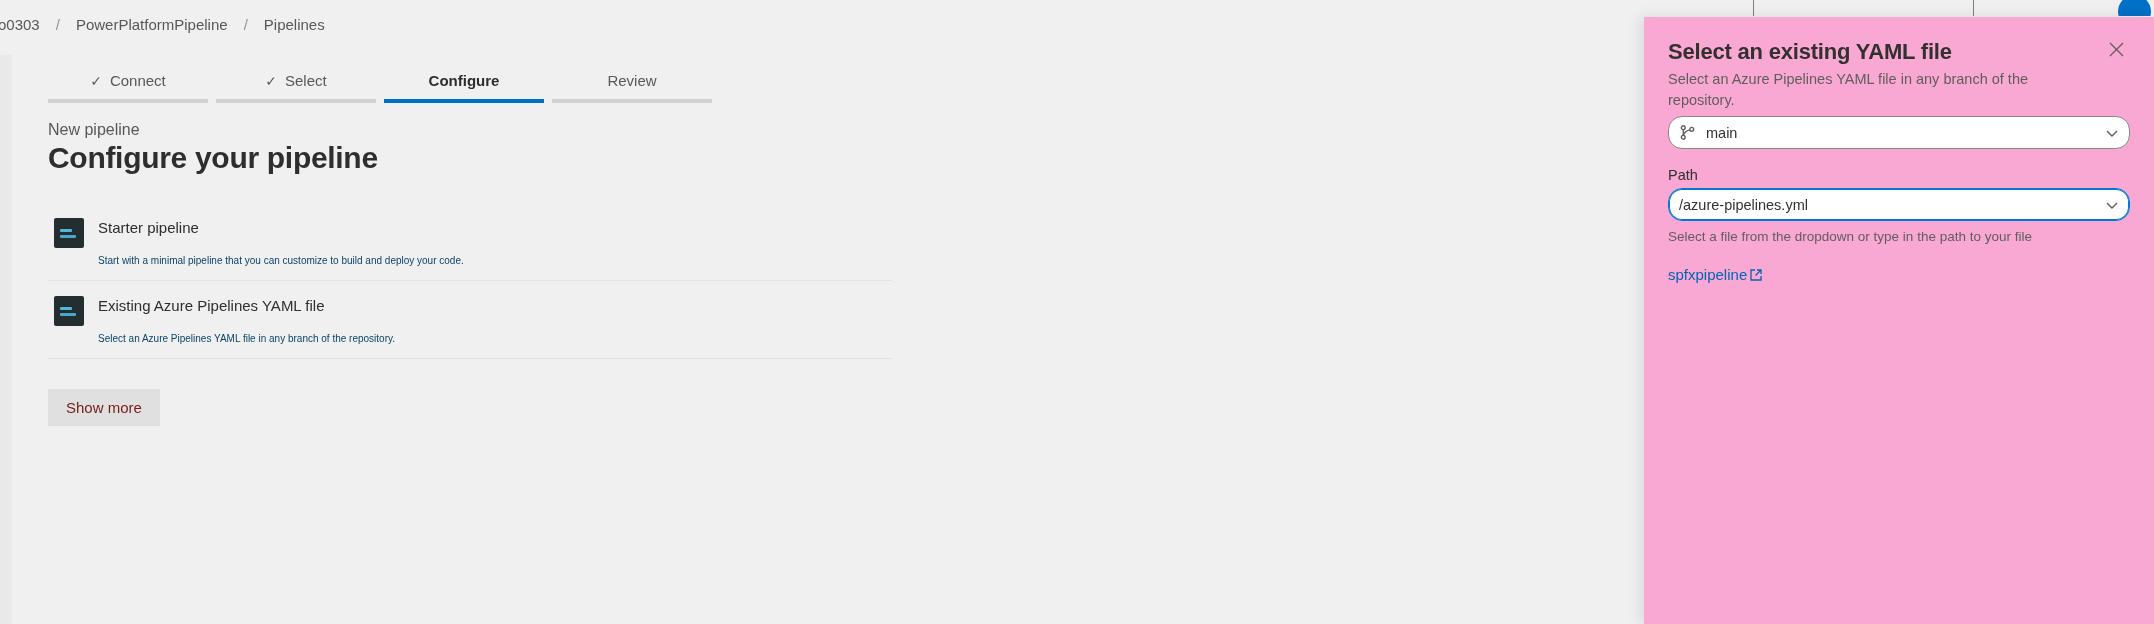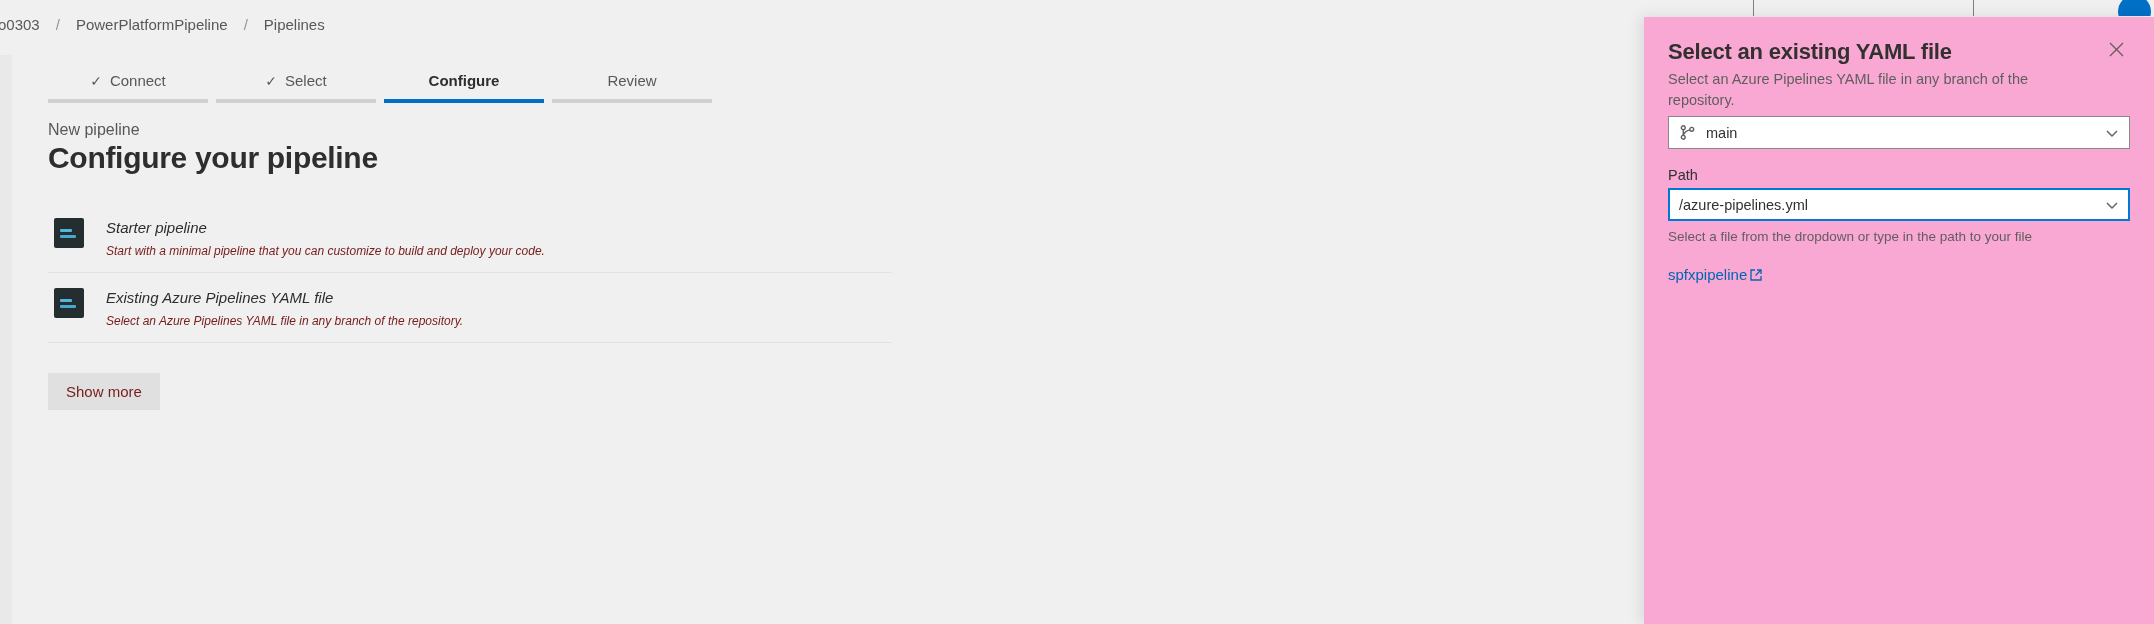--- a/index.html
+++ b/index.html
@@ -85,44 +85,43 @@
     color:#323130;
     font-weight:600;
     border-bottom:4px solid #0078d4;
   }
   .step .check { font-size:14px; line-height:1; }
   .content { padding: 18px 0 0 36px; width:880px; }
   .kicker { color:#605e5c; font-size:16px; margin-bottom:2px; }
   .title { font-size:30px; font-weight:700; letter-spacing:-0.3px; margin:0 0 28px 0; }
   .option {
     display:flex;
-    gap:22px;
+    gap:14px;
     padding:14px 6px 14px 6px;
     border-top:1px solid transparent;
     border-bottom:1px solid #f3f2f1;
     cursor:pointer;
-    font-style:italic;
   }
   .option:first-of-type { border-top:1px solid #f3f2f1; }
   .opt-icon {
     width:30px; height:30px;
     background:#273135;
     border-radius:2px;
     display:flex;
     flex-direction:column;
     justify-content:center;
     gap:3px;
     padding:0 6px;
     flex:none;
   }
   .opt-icon .bar { height:3px; border-radius:1px; }
   .opt-icon .bar.b1 { background:#58c2e8; width:12px; }
   .opt-icon .bar.b2 { background:#4ab4da; width:16px; }
   .opt-title { font-size:15px; color:#323130; padding-top:1px;}
-  .opt-sub { font-size:12px; color:#7f1d1d; margin-top:8px; }
+  .opt-sub { font-size:10px; color:#0c4a6e; margin-top:19px; }
   .show-more {
     margin-top:30px;
     display:inline-block;
     background:#efefef;
     padding:10px 18px;
     font-size:15px;
     color:#7f1d1d;
     cursor:pointer;
   }
 
@@ -155,21 +154,21 @@
   }
   .field-label {
     margin-top:22px;
     font-size:14.5px;
     color:#323130;
   }
   .select {
     margin-top:5px;
     height:33px;
     border:1px solid #8a8886;
-    border-radius:0;
+    border-radius:14px;
     display:flex;
     align-items:center;
     padding:0 10px;
     gap:10px;
     cursor:pointer;
     background:#fff;
   }
   .select.focused { border:1px solid #0078d4; box-shadow: inset 0 0 0 1px #0078d4; }
   .select .val { flex:1; font-size:14.5px; }
   .select .caret { color:#605e5c; width:14px; display:flex; }

